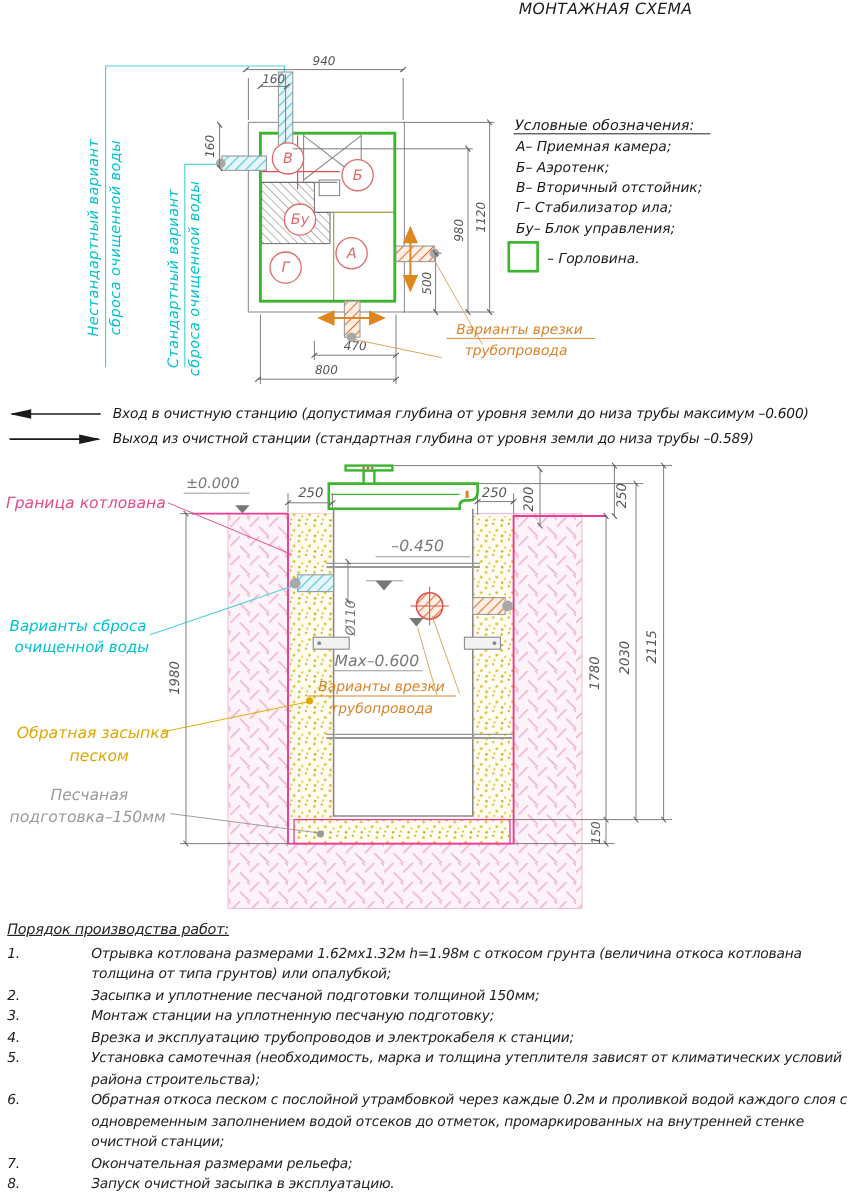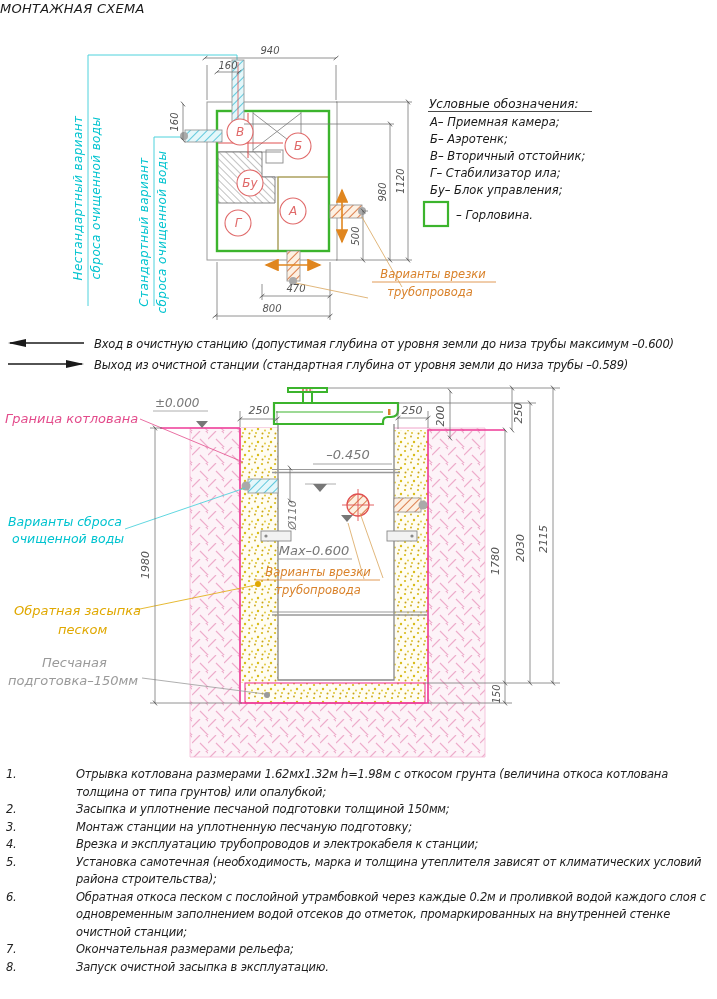--- a/index.html
+++ b/index.html
@@ -1,20 +1,20 @@
 <!DOCTYPE html>
 <html><head>
 <meta charset="utf-8">
 <style>
   html,body{margin:0;padding:0;background:#fff;}
   #page{position:relative;width:717px;height:999px;background:#fff;overflow:hidden;
         font-family:"DejaVu Sans",sans-serif;font-style:italic;color:#222;}
   .abs{position:absolute;}
-  .title-line{width:577px;text-align:left;font-size:13px;letter-spacing:.3px;color:#1a1a1a;}
-  .io-row{position:absolute;left:6px;display:flex;align-items:flex-start;gap:8px;font-size:11.5px;
+  .title-line{width:577px;text-align:right;font-size:13px;letter-spacing:.3px;color:#1a1a1a;}
+  .io-row{position:absolute;left:6px;display:flex;align-items:flex-end;gap:8px;font-size:11.5px;
           letter-spacing:-.2px;white-space:nowrap;color:#1a1a1a;}
   .wo{position:absolute;left:6px;top:766px;width:706px;font-size:11.5px;line-height:17.5px;letter-spacing:-.2px;}
   .wo-title{text-decoration:underline;margin-bottom:2px;font-size:12px;}
   .wo-row{display:flex;}
   .wo-num{flex:0 0 70px;}
   .wo-text{flex:1;}
   svg text{font-family:"DejaVu Sans",sans-serif;font-style:italic;}
 </style>
 </head>
 <body>
@@ -323,20 +323,21 @@
     <text transform="translate(522,30) rotate(-90)">250</text>
     <text transform="translate(149,182) rotate(-90)">1980</text>
     <text transform="translate(499,178) rotate(-90)">1780</text>
     <text transform="translate(524,165) rotate(-90)">2030</text>
     <text transform="translate(547,156) rotate(-90)">2115</text>
     <text transform="translate(500,311) rotate(-90)" font-size="10">150</text>
   </g>
 </svg>
 
 <div class="wo">
+  <div class="wo-title">Порядок производства работ:</div>
   <div class="wo-row">
     <div class="wo-num">1.</div>
     <div class="wo-text">Отрывка котлована размерами 1.62мх1.32м h=1.98м с откосом грунта (величина откоса котлована толщина от типа грунтов) или опалубкой;</div>
   </div>
   <div class="wo-row">
     <div class="wo-num">2.</div>
     <div class="wo-text">Засыпка и уплотнение песчаной подготовки толщиной 150мм;</div>
   </div>
   <div class="wo-row">
     <div class="wo-num">3.</div>

